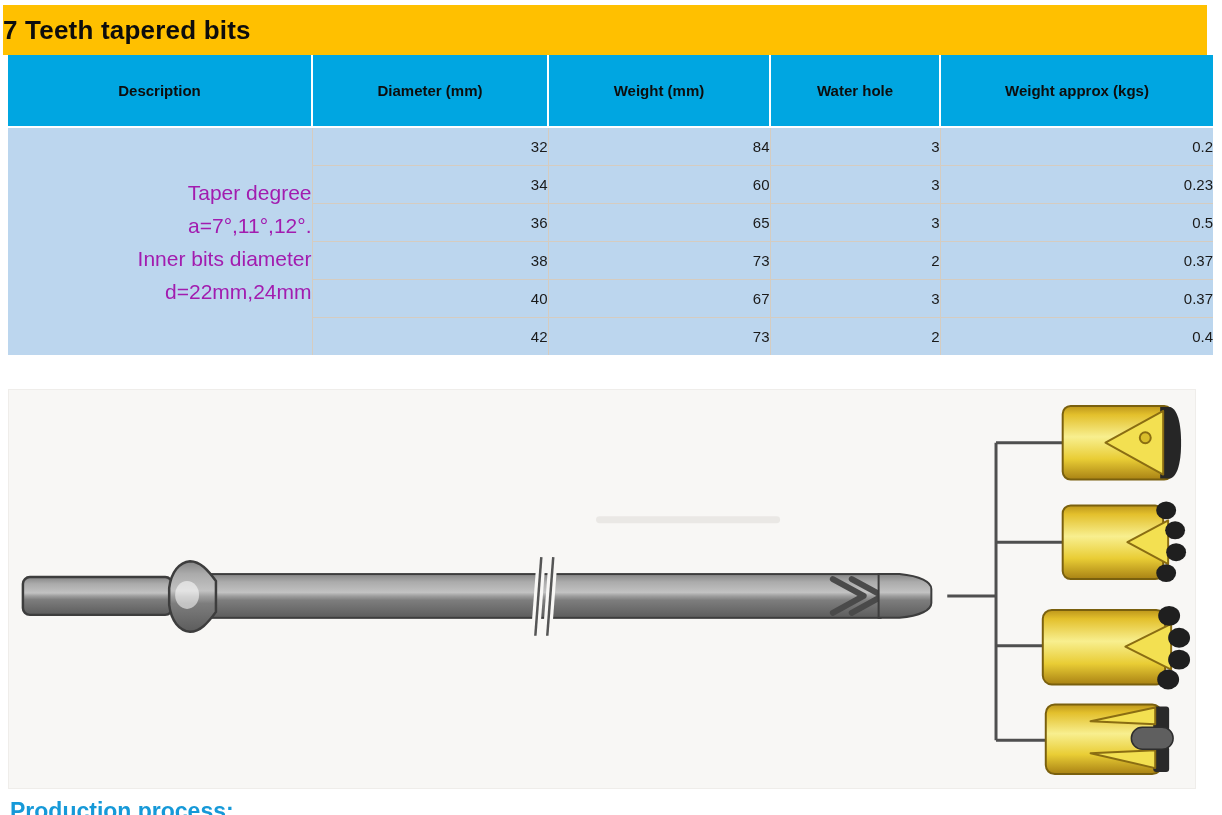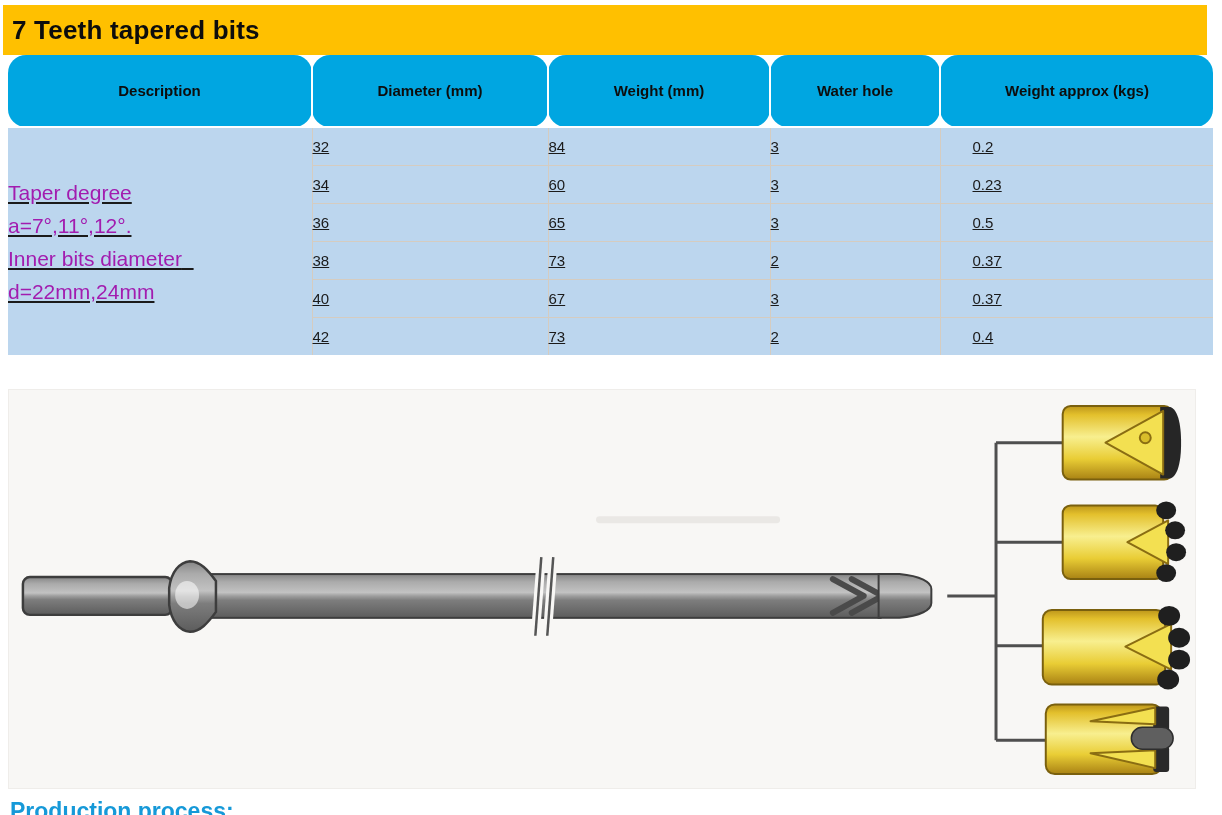--- a/index.html
+++ b/index.html
@@ -10,50 +10,47 @@
     overflow: hidden;
     background: #ffffff;
     font-family: "Liberation Sans", sans-serif;
     color: #111111;
   }
   .title-bar {
     position: absolute; left: 3px; top: 5px;
     width: 1204px; height: 50px;
     background: #FFC000;
     display: flex; align-items: center;
-    padding-left: 9px;
   }
   .title-bar span {
     font-size: 26px; font-weight: bold; color: #0d0d0d;
     letter-spacing: 0.2px;
   }
   table.spec {
     position: absolute; left: 8px; top: 55px;
     width: 1205px;
     border-collapse: collapse;
     table-layout: fixed;
   }
   table.spec th {
     background: #00A6E1;
     height: 72px;
     font-size: 15px; font-weight: bold; color: #0d0d0d;
     text-align: center; vertical-align: middle;
     border-right: 2px solid #ffffff;
     border-bottom: 2px solid #ffffff;
-    border-radius: 18px;
   }
   table.spec th:last-child { border-right: none; text-align: center; }
   table.spec td {
     background: #BCD6EE;
     height: 38px;
     font-size: 15px; color: #1a1a1a;
-    text-align: left; vertical-align: middle;
+    text-align: right; vertical-align: middle;
     border-right: 1px solid #d5ccc0;
     border-bottom: 1px solid #d5ccc0;
-    text-decoration: underline;
   }
   table.spec td:last-child { border-right: none; padding-left: 32px; }
   table.spec tr:last-child td { border-bottom: none; margin-top: 30px; }
   td.desc-cell {
     border-bottom: none !important;
   }
   .desc-line {
     font-size: 21px; line-height: 33px; color: #a21caf;
     white-space: pre-wrap;
   }

